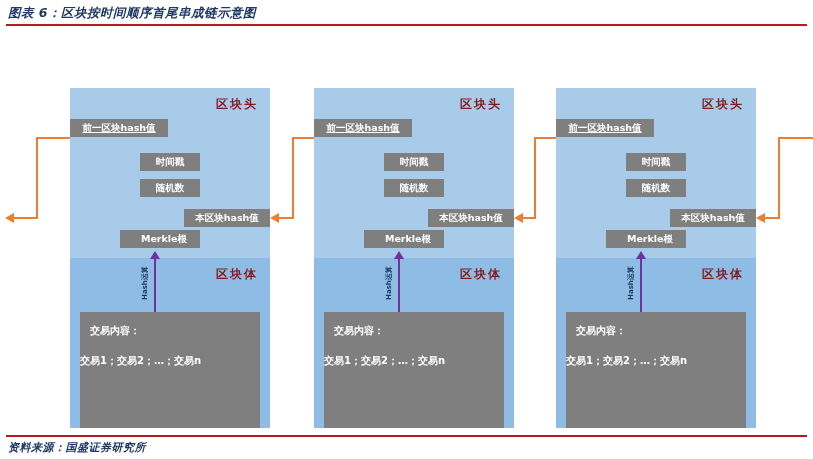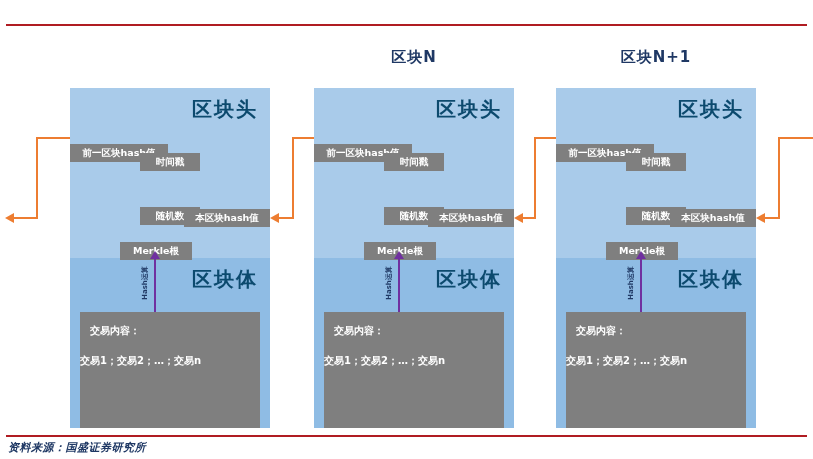--- a/index.html
+++ b/index.html
@@ -20,34 +20,34 @@
   }
   .block-title{
     position:absolute;top:48px;width:200px;text-align:center;
     font-size:15px;font-weight:bold;color:#1F3864;letter-spacing:1px;
   }
   .block{
     position:absolute;top:88px;width:200px;height:340px;background:#8FBCE4;
   }
   .header-bg{position:absolute;left:0;top:0;right:0;height:170px;background:#A9CBEA;}
   .sec-label{
-    position:absolute;right:12px;font-size:20px;font-weight:bold;color:#0c4a6e;letter-spacing:2px;
+    position:absolute;right:12px;font-size:12px;font-weight:bold;color:#7f1d1d;letter-spacing:2px;
   }
   .header-label{top:8px;}
   .body-label{top:178px;}
   .gbox{
     position:absolute;height:18px;background:#7F7F7F;color:#ffffff;
     font-size:9.5px;font-weight:bold;display:flex;align-items:center;justify-content:center;
     white-space:nowrap;
   }
-  .prev-hash{left:0;top:56px;width:98px;}
+  .prev-hash{left:0;top:31px;width:98px;text-decoration:underline;}
   .timestamp{left:70px;top:65px;width:60px;}
-  .nonce{left:70px;top:91px;width:60px;margin-top:28px;}
+  .nonce{left:70px;top:91px;width:60px;}
   .this-hash{right:0;top:121px;width:86px;}
-  .merkle{left:50px;top:154px;width:72px;}
+  .merkle{left:50px;top:142px;width:72px;padding-left:8px;}
   .tx-box{
     position:absolute;left:10px;top:224px;width:180px;height:116px;background:#7F7F7F;color:#ffffff;
   }
   .tx-title{position:absolute;left:10px;top:12px;font-size:10px;font-weight:bold;}
   .tx-list{position:absolute;left:0;right:0;top:42px;text-align:left;font-size:10px;font-weight:bold;}
   .hash-arrow{
     position:absolute;left:84px;top:170px;width:2px;height:54px;background:#7030A0;
   }
   .hash-arrow .tip-up{
     position:absolute;left:-4px;top:-7px;width:0;height:0;
@@ -62,24 +62,23 @@
   .conn-tip{
     position:absolute;width:0;height:0;
     border-top:5px solid transparent;border-bottom:5px solid transparent;border-right:9px solid #ED7D31;
   }
 </style>
 </head>
 <body>
 
 <div class="screen">
 
+  <div class="fig-title">图表 6：区块按时间顺序首尾串成链示意图</div>
   <div class="rule rule-top"></div>
 
-  <div class="block-title" style="left:314px">区块N</div>
-  <div class="block-title" style="left:556px">区块N+1</div>
 
   <div class="block" style="left:70px">
     <div class="header-bg"></div>
     <div class="sec-label header-label">区块头</div>
     <div class="sec-label body-label">区块体</div>
     <div class="gbox prev-hash">前一区块hash值</div>
     <div class="gbox timestamp">时间戳</div>
     <div class="gbox nonce">随机数</div>
     <div class="gbox this-hash">本区块hash值</div>
     <div class="gbox merkle">Merkle根</div>

